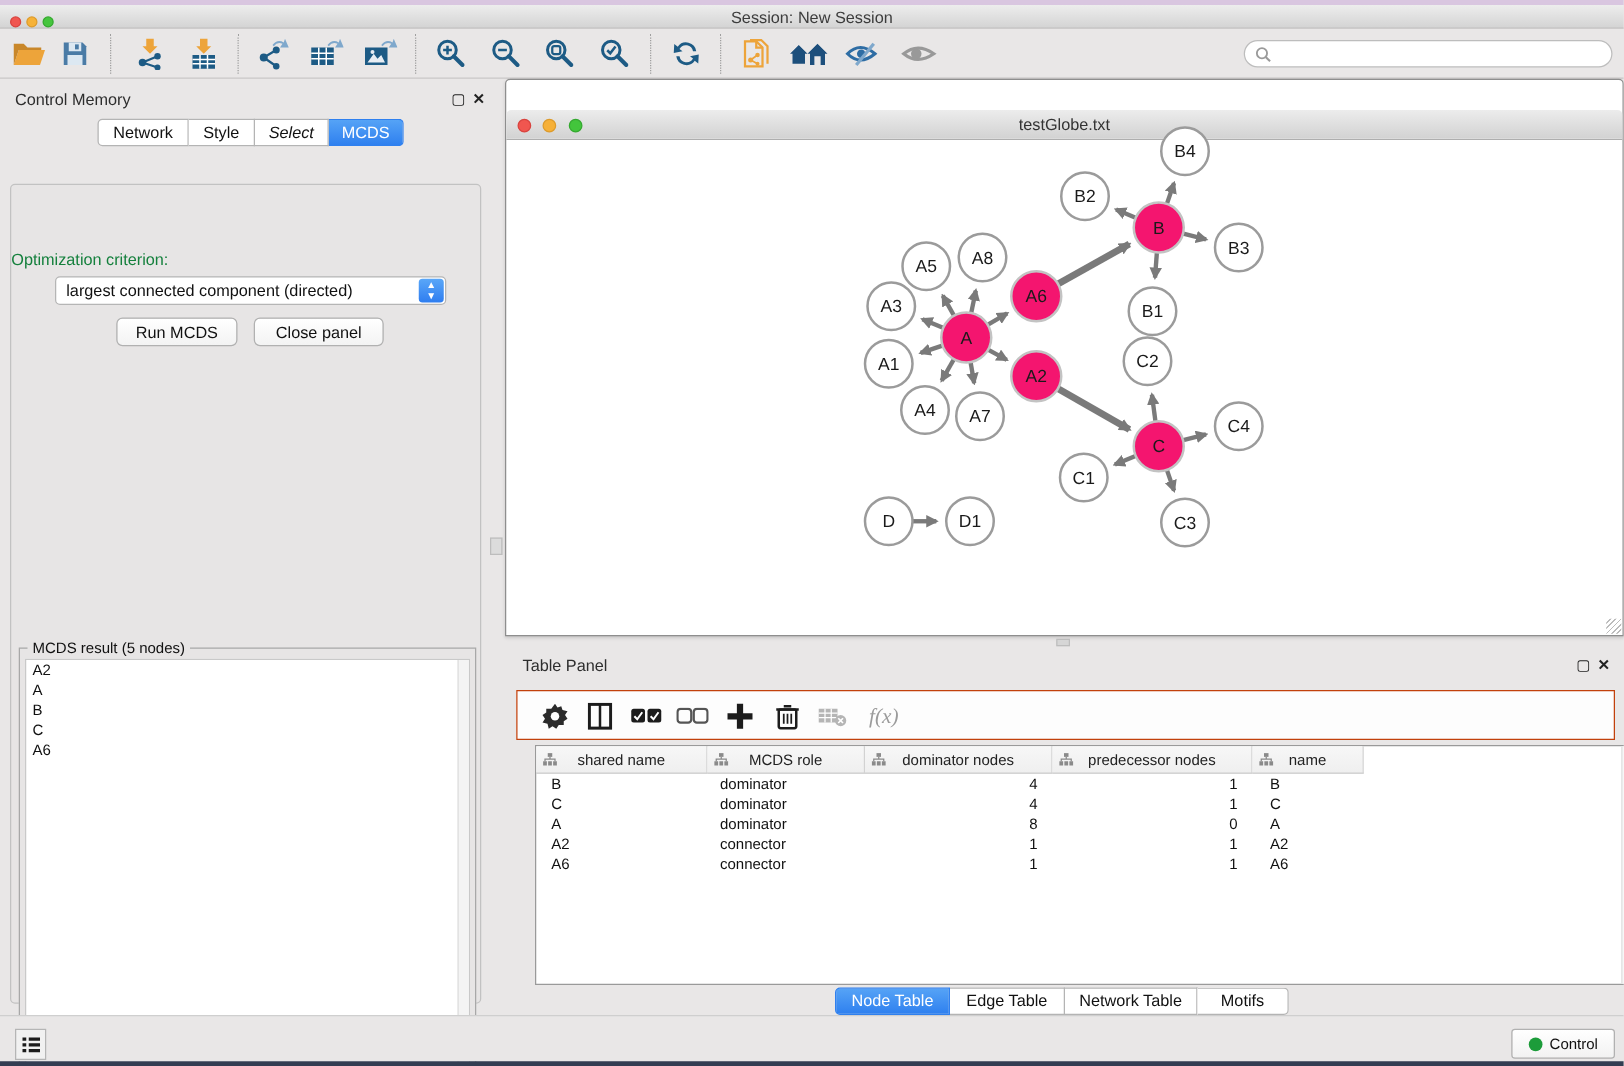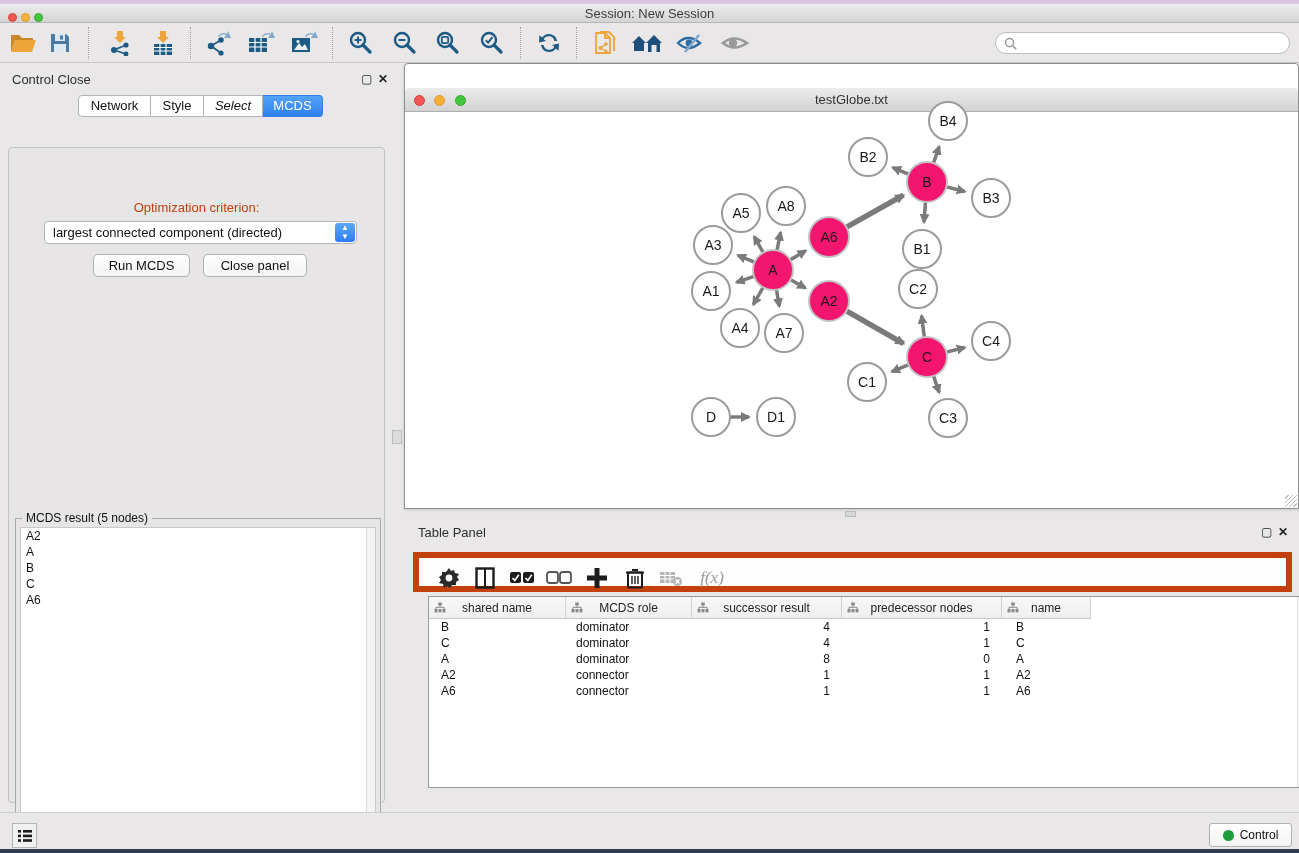--- a/index.html
+++ b/index.html
@@ -30,21 +30,21 @@
   #control-panel { left:0; top:63px; width:390px; height:749px; }
   .panel-title { font-size:13px; color:#2e2e2e; }
   .win-ctrl { position:absolute; font-size:12px; color:#222; cursor:default; }
   .seg-group { display:flex; }
   .seg { border:1px solid #b4b4b4; border-left:none; background:#fff; color:#111;
     font-size:13px; text-align:center; line-height:20px; height:22px; }
   .seg.first { border-left:1px solid #b4b4b4; border-radius:4px 0 0 4px; }
   .seg.last { border-radius:0 4px 4px 0; }
   .seg.selected { background:linear-gradient(#55a3f6,#2f80ef); color:#fff; border-color:#2f80ef; }
   #cp-body { left:8px; top:84px; width:377px; height:656px; border:1px solid #c2c2c2; border-radius:4px; background:#e7e5e5; }
-  #opt-label { width:100%; text-align:center; top:52px; font-size:13px; color:#c2410c; }
+  #opt-label { width:100%; text-align:left; top:52px; font-size:13px; color:#15803d; }
   #criterion-select { left:35px; top:73px; width:313px; height:23px; background:#fff; border:1px solid #b5b5b5;
     border-radius:4px; font-size:13px; color:#111; display:flex; align-items:center; padding-left:8px; }
   #criterion-stepper { position:absolute; right:1px; top:1px; width:20px; height:19px; border-radius:3px;
     background:linear-gradient(#5aa7f8,#2e7df0); color:#fff; font-size:8px; line-height:9px; text-align:center; }
   .push-btn { background:linear-gradient(#ffffff,#f3f3f3); border:1px solid #b1b1b1; border-radius:5px;
     font-size:13px; color:#111; text-align:center; line-height:21px; height:23px; }
   #run-btn { left:84px; top:106px; width:97px; }
   #close-panel-btn { left:194px; top:106px; width:104px; }
   #result-box { left:6px; top:370px; width:366px; height:342px; border:1px solid #a8a8a8; background:#e7e5e5; }
   #result-legend { position:absolute; left:6px; top:-8px; background:#e7e5e5; padding:0 4px; font-size:12px; color:#111; }
@@ -65,21 +65,21 @@
   #nl-red { left:9px;  top:7px; width:11px; height:11px; background:#f0564f; border:1px solid #d9433e; }
   #nl-yel { left:29px; top:7px; width:11px; height:11px; background:#f6b038; border:1px solid #dd9b2b; }
   #nl-grn { left:50px; top:7px; width:11px; height:11px; background:#43c53c; border:1px solid #34a92f; }
   #graph-svg { position:absolute; left:0; top:24px; }
   #net-resize { position:absolute; right:1px; bottom:1px; width:12px; height:12px;
     background:repeating-linear-gradient(135deg,#fff,#fff 2px,#bbb 2px,#bbb 3px); }
   #h-grip { left:845px; top:511px; width:11px; height:6px; background:#d6d6d6; border:1px solid #bdbdbd; }
 
   
   #table-panel { left:404px; top:520px; width:895px; height:292px; }
-  #tp-toolbar { left:9px; top:32px; width:879px; height:40px; background:#fdfdfd; border:6px solid #c2410c; }
+  #tp-toolbar { left:9px; top:32px; width:879px; height:40px; background:#fdfdfd; border:1px solid #c2410c; }
   .tp-btn { position:absolute; top:5px; width:30px; height:30px; display:flex; align-items:center; justify-content:center; }
   #fx-label { font-family:"Liberation Serif", serif; font-style:italic; font-size:17px; color:#9b9b9b; }
   #tp-table { left:24px; top:76px; width:879px; height:192px; background:#fff; border:1px solid #9a9a9a; }
   #tp-header { position:absolute; left:0; top:0; height:22px; display:flex; }
   .th { position:relative; height:22px; background:linear-gradient(#f7f7f7,#efefef);
     border-right:1px solid #d2d2d2; border-bottom:1px solid #c6c6c6;
     font-size:12px; color:#222; display:flex; align-items:center; justify-content:center; }
   .th .hicon { position:absolute; left:5px; top:5px; }
   #tp-rows { position:absolute; left:0; top:22px; width:100%; }
   .tr { display:flex; height:16px; }
@@ -242,21 +242,21 @@
   <div id="search-box">
     <svg width="13" height="13" viewBox="0 0 14 14">
       <circle cx="6" cy="6" r="4.4" fill="none" stroke="#9a9a9a" stroke-width="1.6"></circle>
       <path d="M9.4 9.4 L13 13" stroke="#9a9a9a" stroke-width="1.8"></path>
     </svg>
     <input id="search-input" placeholder="" style="">
   </div>
 </div>
 
 <div class="abs" id="control-panel">
-  <div class="abs panel-title" style="left:12px; top:9px">Control Close</div>
+  <div class="abs panel-title" style="left:12px; top:9px">Control Memory</div>
   <div class="win-ctrl" style="left:361px; top:9px">▢</div>
   <div class="win-ctrl" style="left:378px; top:9px; font-weight:bold">✕</div>
 
   <div class="abs seg-group" style="left:78px; top:32px" id="cp-tabs">
       <div class="seg first" style="width: 73px;">Network</div>
       <div class="seg" style="width: 53px;">Style</div>
       <div class="seg" style="width: 59px; font-style: italic;">Select</div>
       <div class="seg last selected" style="width: 60px;">MCDS</div>
     </div>
 
@@ -450,21 +450,21 @@
           <span>MCDS role</span>
         </div>
         <div class="th" style="width: 150px;">
           <svg class="hicon" width="12" height="11" viewBox="0 0 12 11">
             <rect x="4.2" y="0.5" width="3.6" height="3" fill="#8a8a8a"></rect>
             <rect x="0.5" y="7" width="3" height="3.4" fill="#8a8a8a"></rect>
             <rect x="4.5" y="7" width="3" height="3.4" fill="#8a8a8a"></rect>
             <rect x="8.5" y="7" width="3" height="3.4" fill="#8a8a8a"></rect>
             <path d="M6 3.5 V5.3 M2 7 V5.3 H10 V7" stroke="#8a8a8a" stroke-width="1" fill="none"></path>
           </svg>
-          <span>successor result</span>
+          <span>dominator nodes</span>
         </div>
         <div class="th" style="width: 160px;">
           <svg class="hicon" width="12" height="11" viewBox="0 0 12 11">
             <rect x="4.2" y="0.5" width="3.6" height="3" fill="#8a8a8a"></rect>
             <rect x="0.5" y="7" width="3" height="3.4" fill="#8a8a8a"></rect>
             <rect x="4.5" y="7" width="3" height="3.4" fill="#8a8a8a"></rect>
             <rect x="8.5" y="7" width="3" height="3.4" fill="#8a8a8a"></rect>
             <path d="M6 3.5 V5.3 M2 7 V5.3 H10 V7" stroke="#8a8a8a" stroke-width="1" fill="none"></path>
           </svg>
           <span>predecessor nodes</span>
@@ -513,20 +513,26 @@
           <div class="td" style="width: 137px; padding-left: 12px;">A6</div>
           <div class="td" style="width: 126px; padding-left: 10px;">connector</div>
           <div class="td num" style="width: 150px;">1</div>
           <div class="td num" style="width: 160px;">1</div>
           <div class="td" style="width: 89px; padding-left: 14px;">A6</div>
         </div>
       </div>
     <div id="tp-scroll"></div>
   </div>
 
+  <div class="seg-group" id="tp-tabs">
+      <div class="seg first selected" style="width: 92px;">Node Table</div>
+      <div class="seg" style="width: 92px;">Edge Table</div>
+      <div class="seg" style="width: 106px;">Network Table</div>
+      <div class="seg last" style="width: 73px;">Motifs</div>
+    </div>
 </div>
 
 <div class="abs" id="statusbar">
   <div class="abs" id="list-btn">
     <svg width="16" height="14" viewBox="0 0 16 14">
       <rect x="1" y="1" width="3" height="2.6" fill="#1c1c1c"></rect>
         <rect x="6" y="1" width="9" height="2.6" fill="#1c1c1c"></rect>
       <rect x="1" y="5.6" width="3" height="2.6" fill="#1c1c1c"></rect>
         <rect x="6" y="5.6" width="9" height="2.6" fill="#1c1c1c"></rect>
       <rect x="1" y="10.2" width="3" height="2.6" fill="#1c1c1c"></rect>

